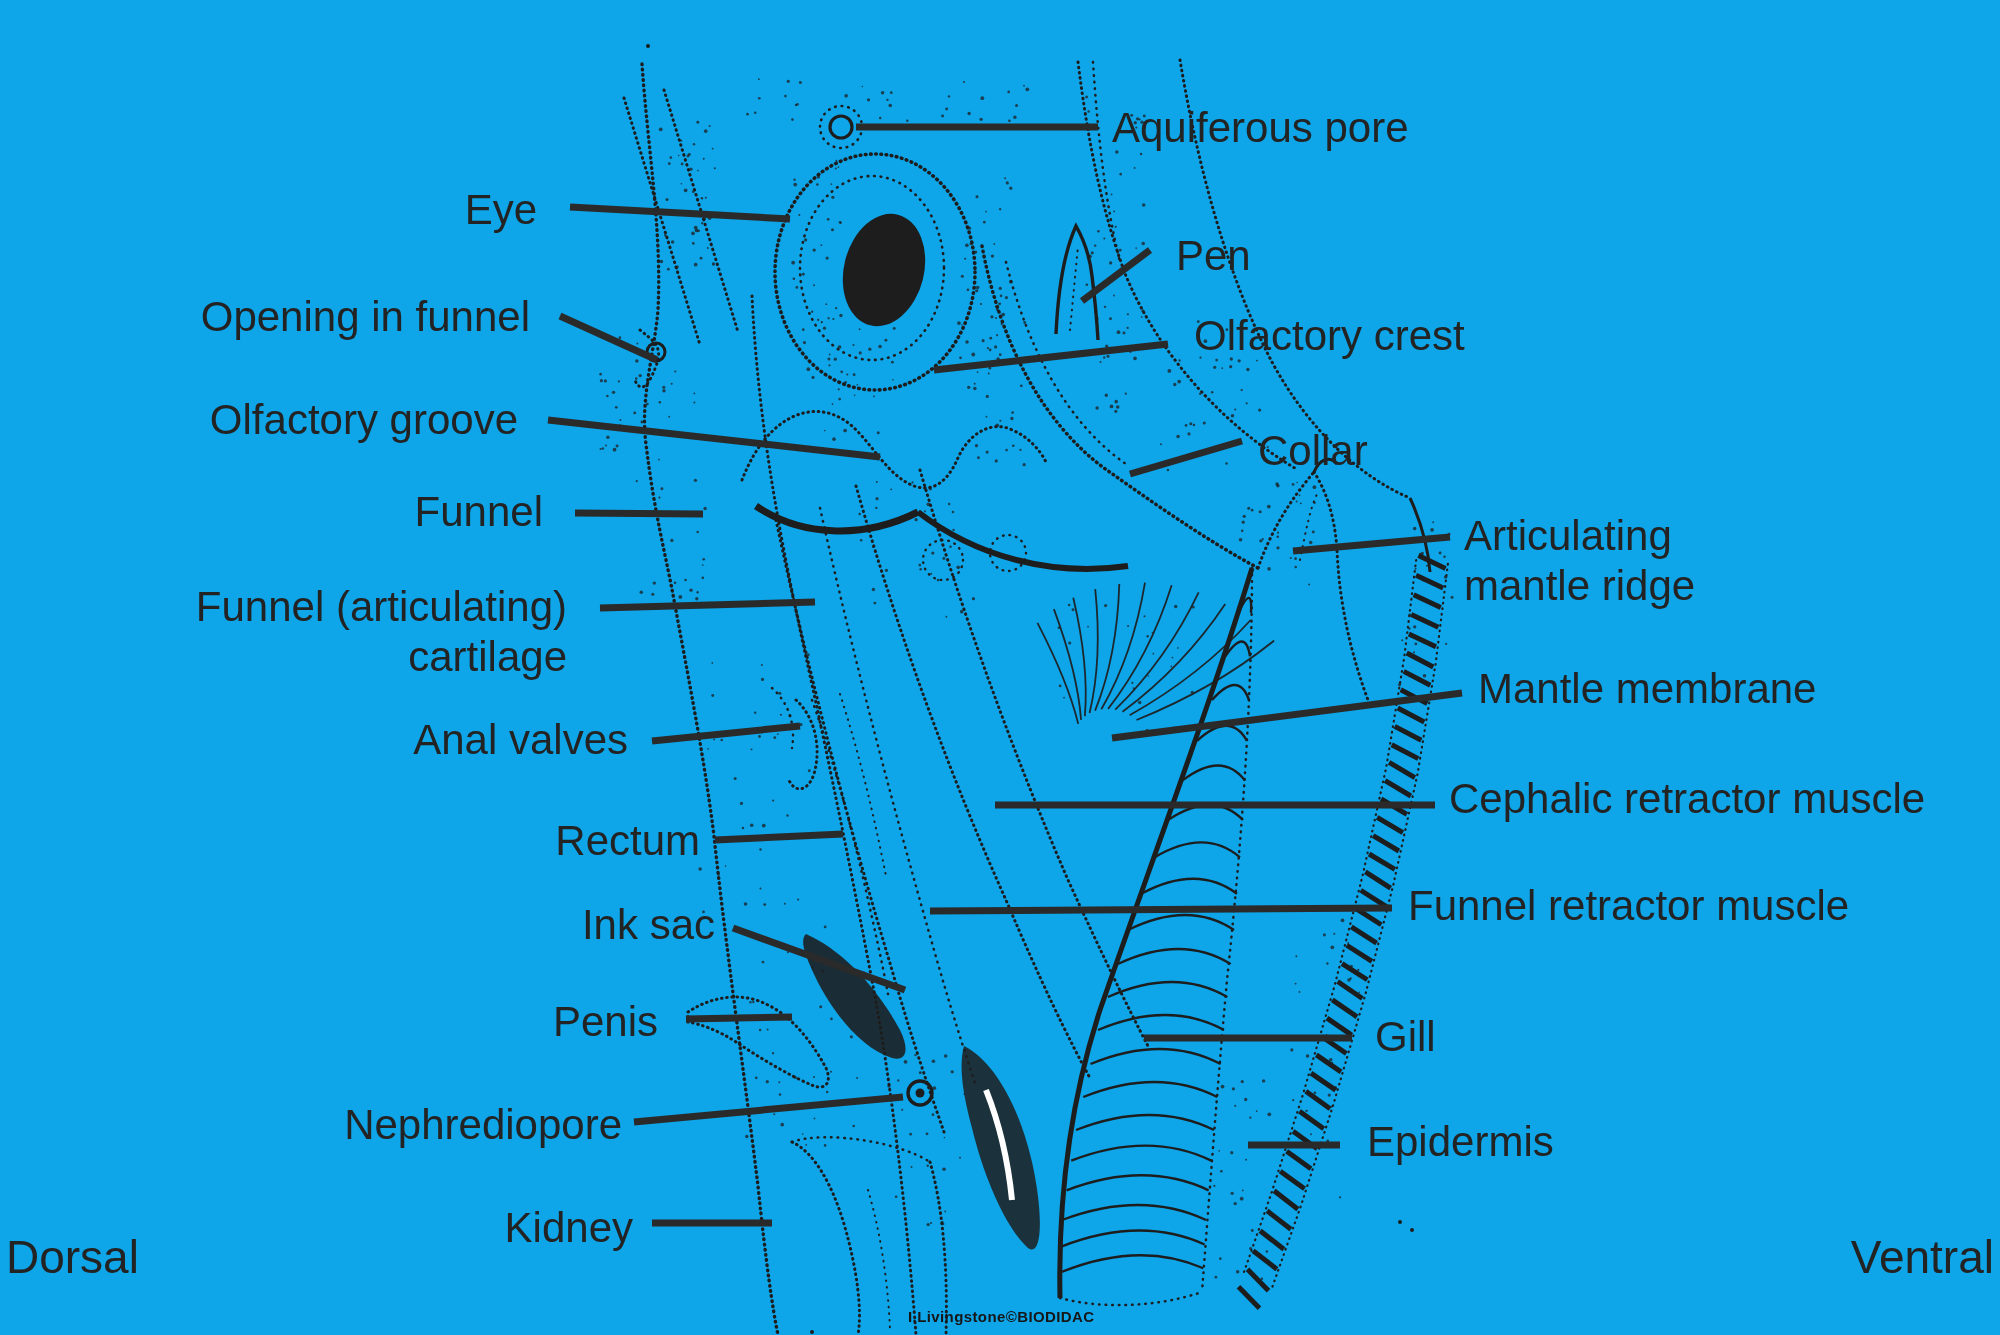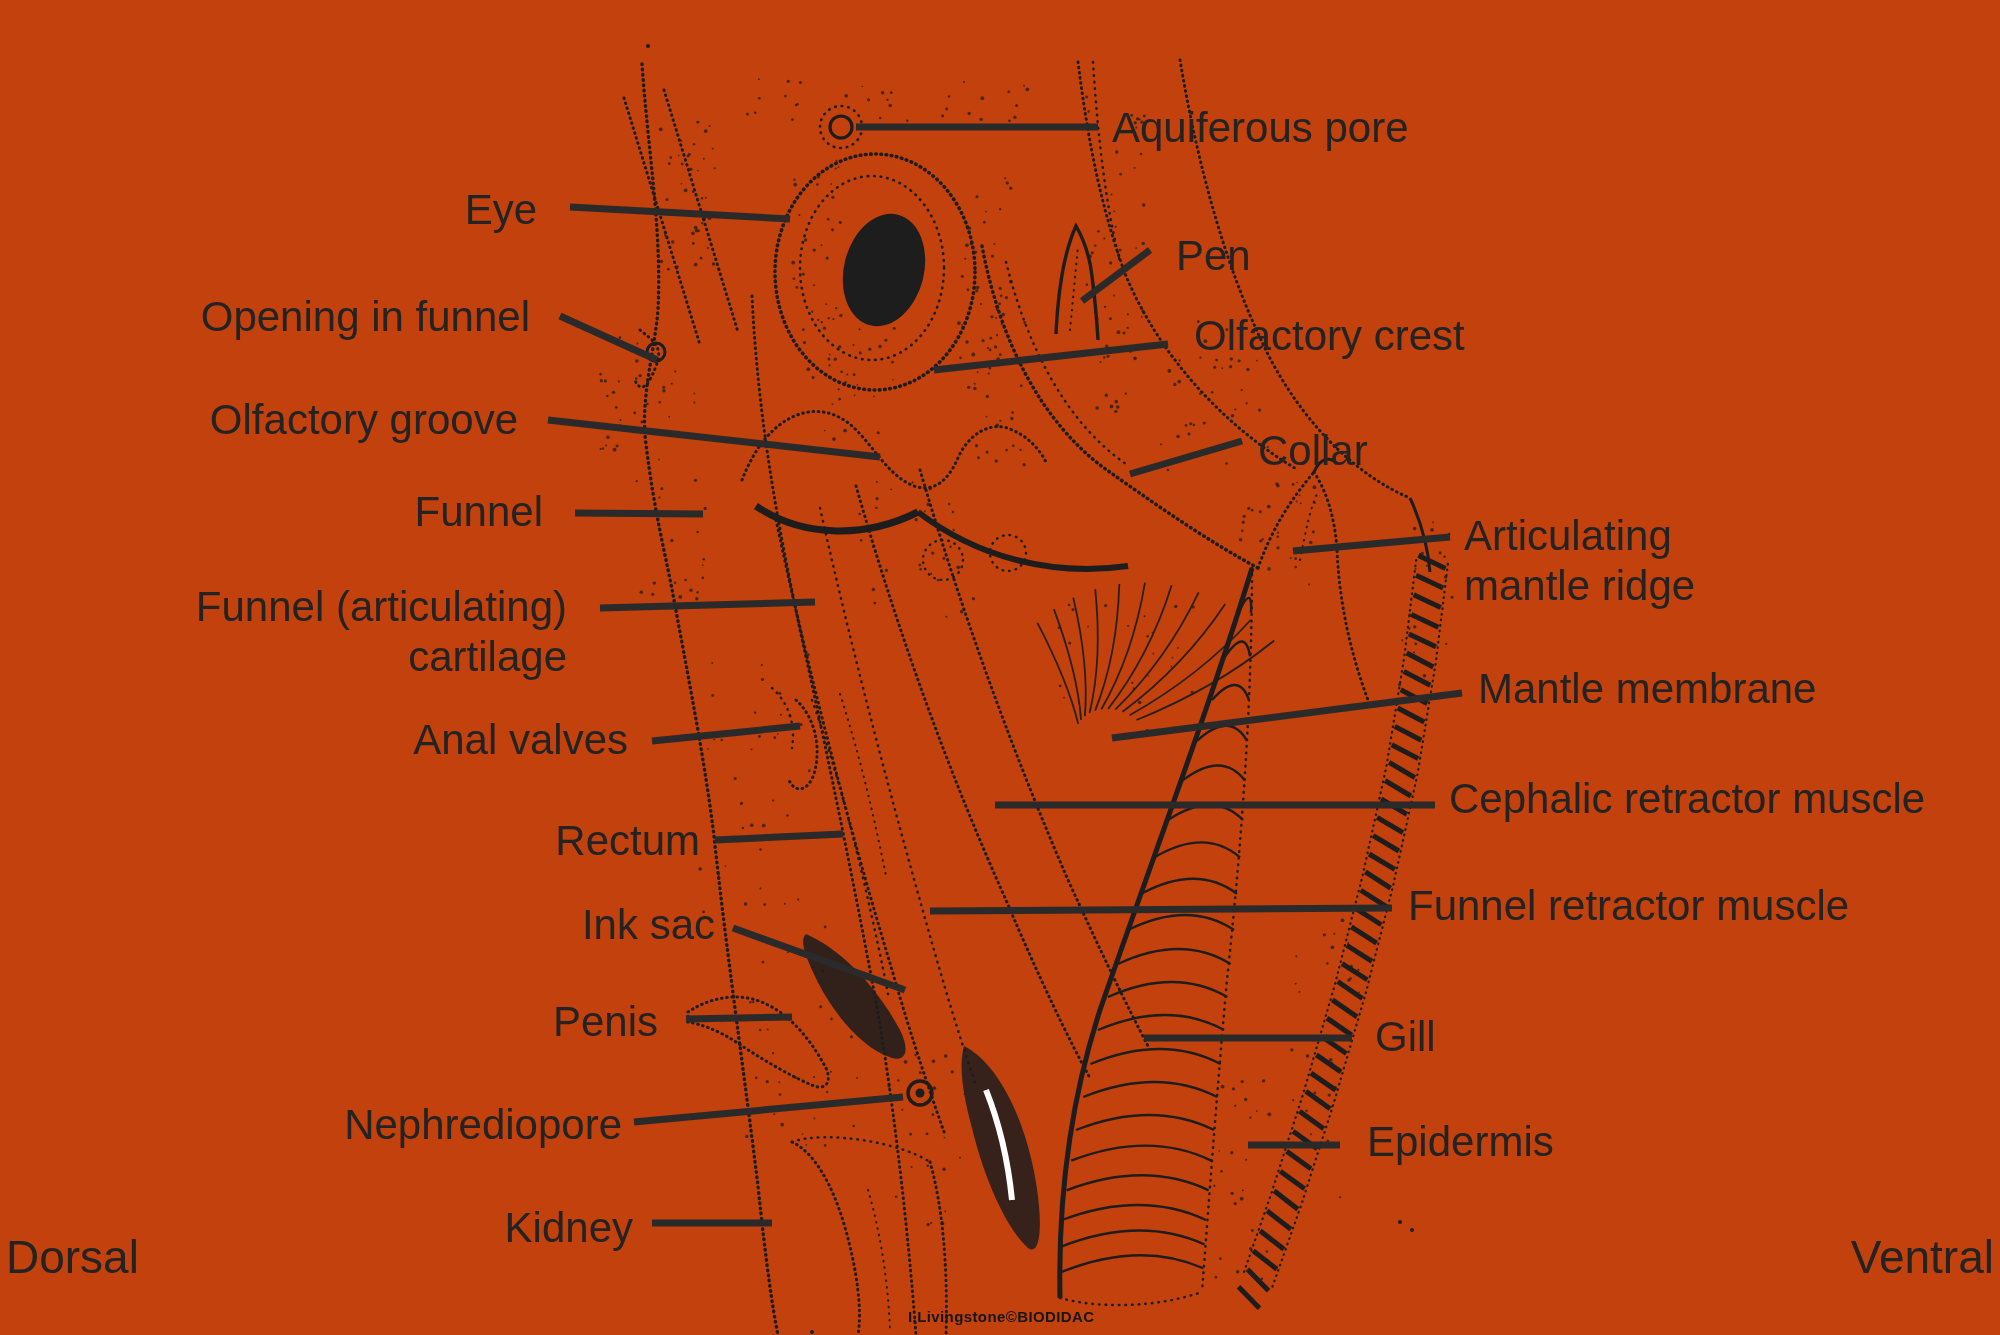--- a/index.html
+++ b/index.html
@@ -1,19 +1,19 @@
 <!DOCTYPE html>
 <html><head>
 <meta charset="utf-8">
 <style>
   html,body{margin:0;padding:0;background:#ffffff;}
   .stage{
     position:relative;
     width:2000px;height:1335px;
-    background:#c2410c;
+    background:#0ea5e9;
     font-family:"Liberation Sans", sans-serif;
     overflow:hidden;
   }
   svg{position:absolute;left:0;top:0;}
   text{fill:#232323;}
   .lbl{font-size:42px;}
   .orient{font-size:46px;}
   .credit{font-size:15px;font-weight:bold;letter-spacing:.4px;fill:#161616;}
   .ink{stroke:#1d1d1d;fill:none;}
   .stip{stroke-dasharray:.6 4.6;stroke-linecap:round;}

